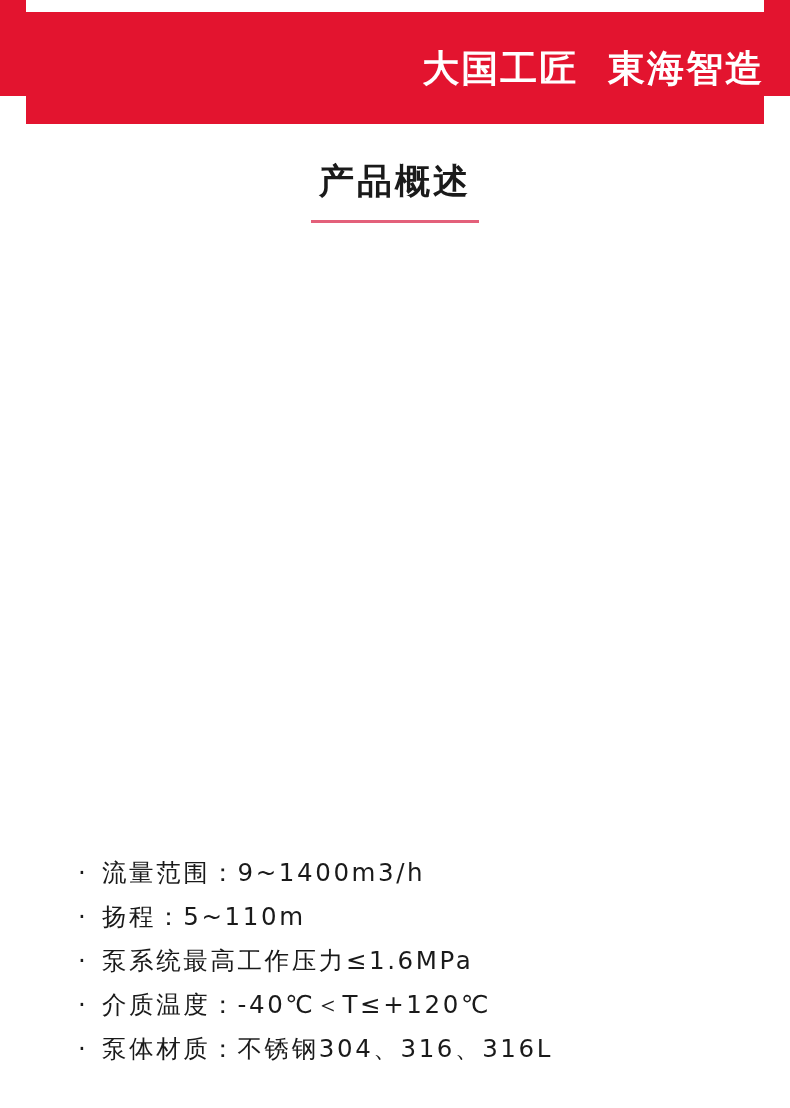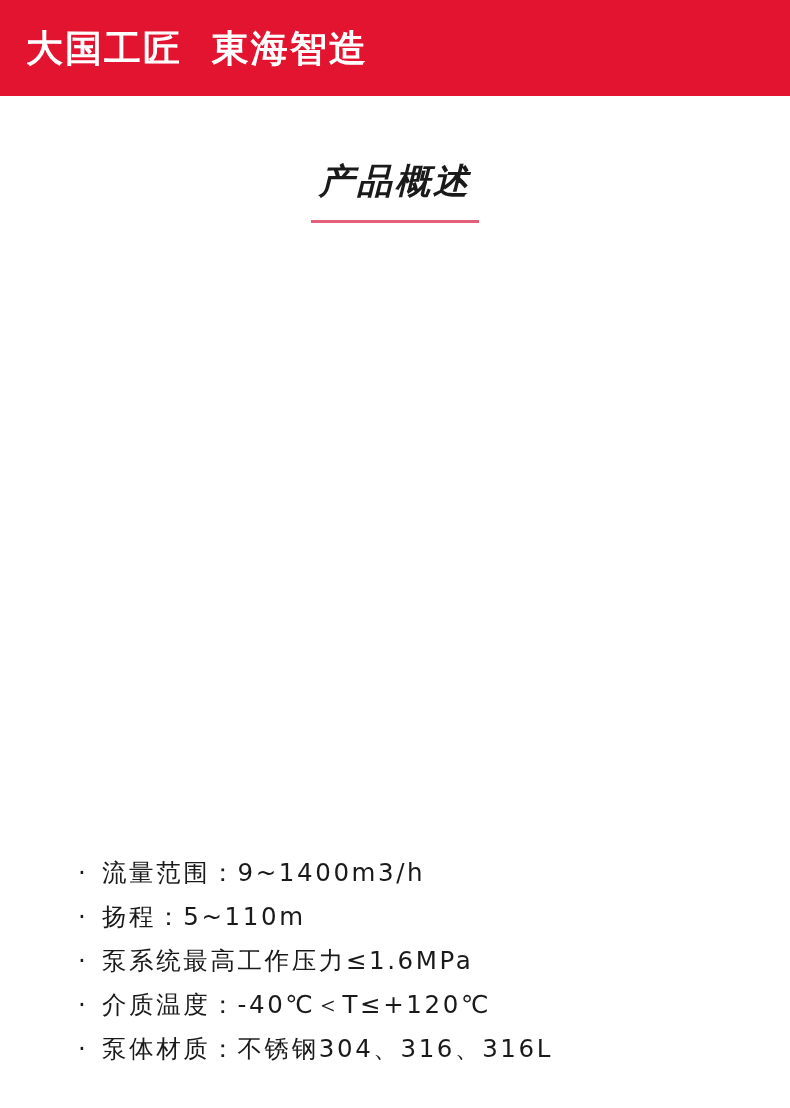--- a/index.html
+++ b/index.html
@@ -24,28 +24,28 @@
     width: 26px;
     height: 96px;
     background: #e3142f;
   }
   .edge-stripe.left  { left: 0; }
   .edge-stripe.right { right: 0; }
 
   
   .banner {
     position: absolute;
-    top: 0;
+    top: 12px;
     left: 26px;
     right: 26px;
-    height: 96px;
+    height: 112px;
     background: #e3142f;
     display: flex;
     align-items: center;
-    justify-content: flex-start;
+    justify-content: flex-end;
   }
   .banner-title {
     color: #ffffff;
     font-size: 37px;
     font-weight: bold;
     letter-spacing: 2px;
     line-height: 1;
     white-space: pre;
   }
 
@@ -116,21 +116,21 @@
 
 <div class="page">
 
   <div class="edge-stripe left"></div>
   <div class="edge-stripe right"></div>
 
   <div class="banner">
     <div class="banner-title">大国工匠  東海智造</div>
   </div>
 
-  <div class="section" style="top:160px;font-style:italic;">
+  <div class="section" style="top:160px;">
     <div class="section-title">产品概述</div>
     <div class="title-rule"></div>
   </div>
 
 
 
   <ul class="spec-list">
     <li>
       <span class="bullet">·</span>
       <span>流量范围：9~1400m3/h</span>

